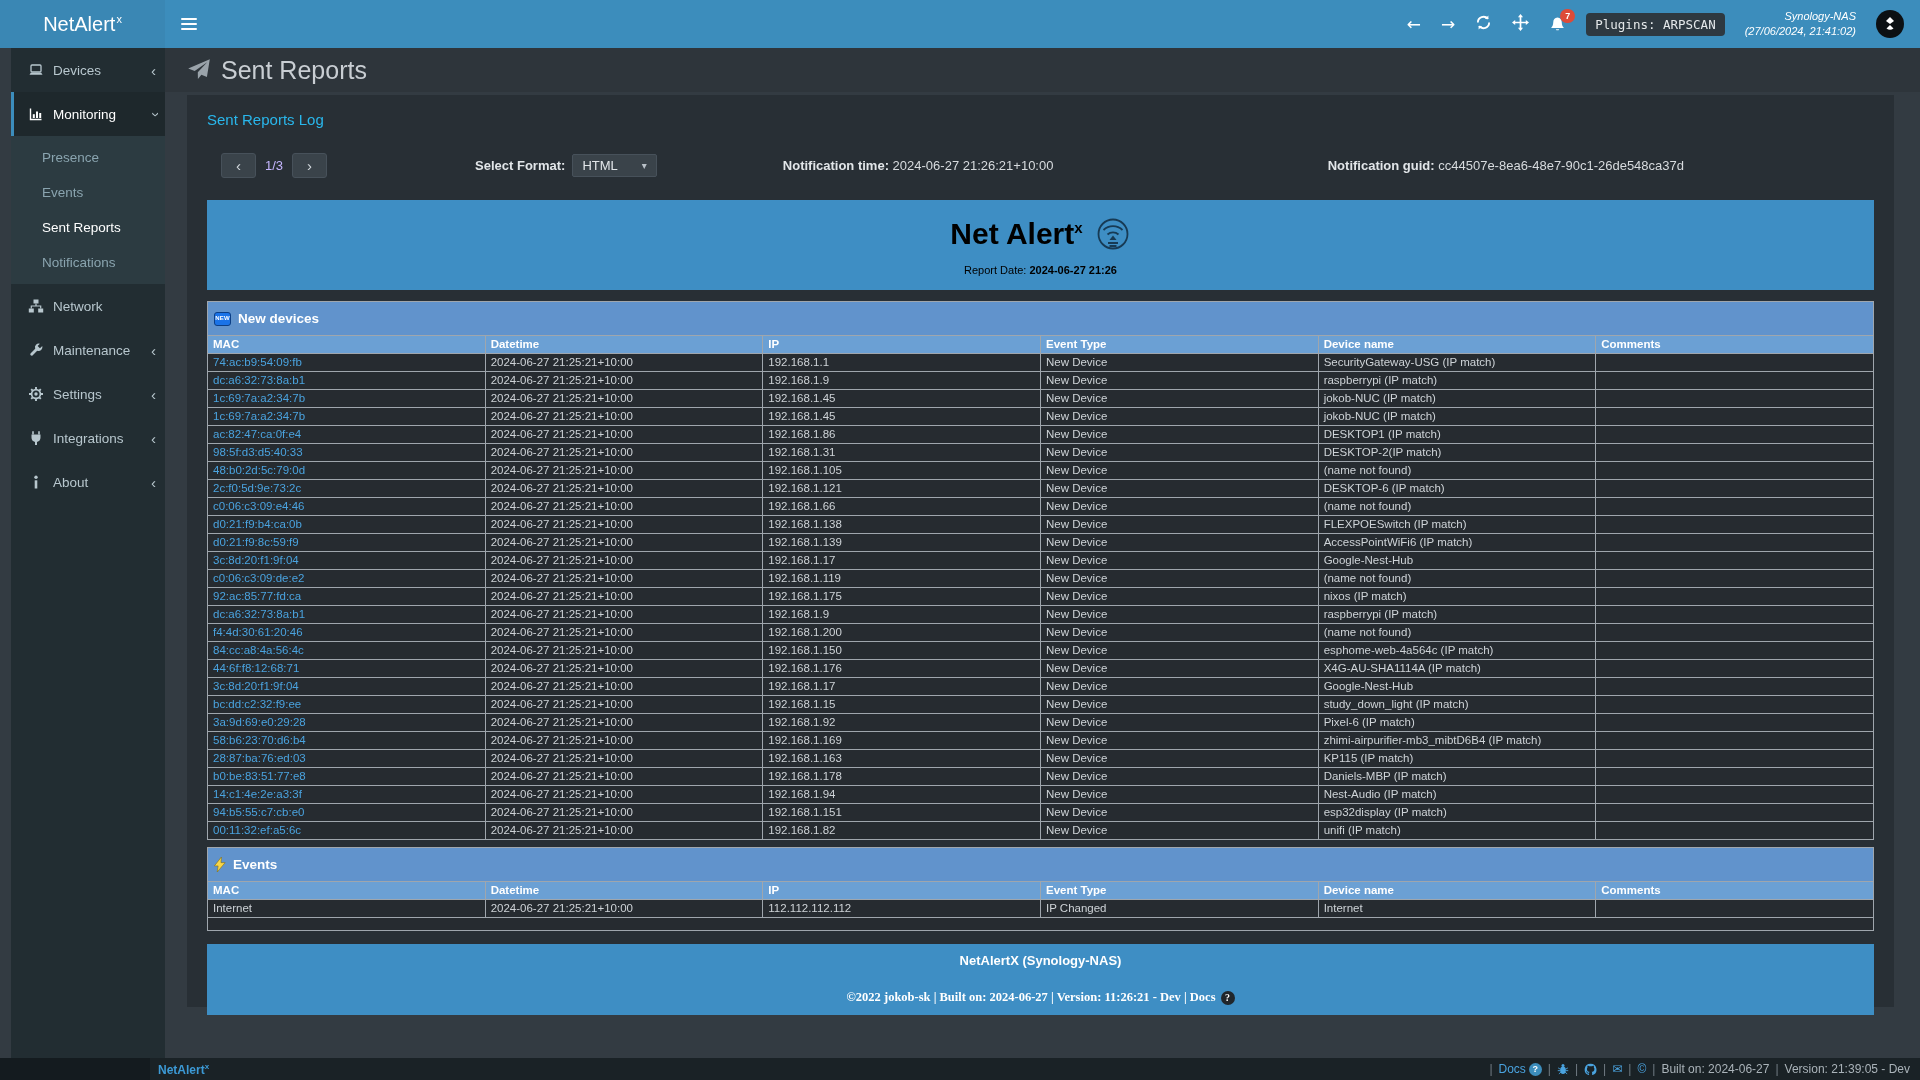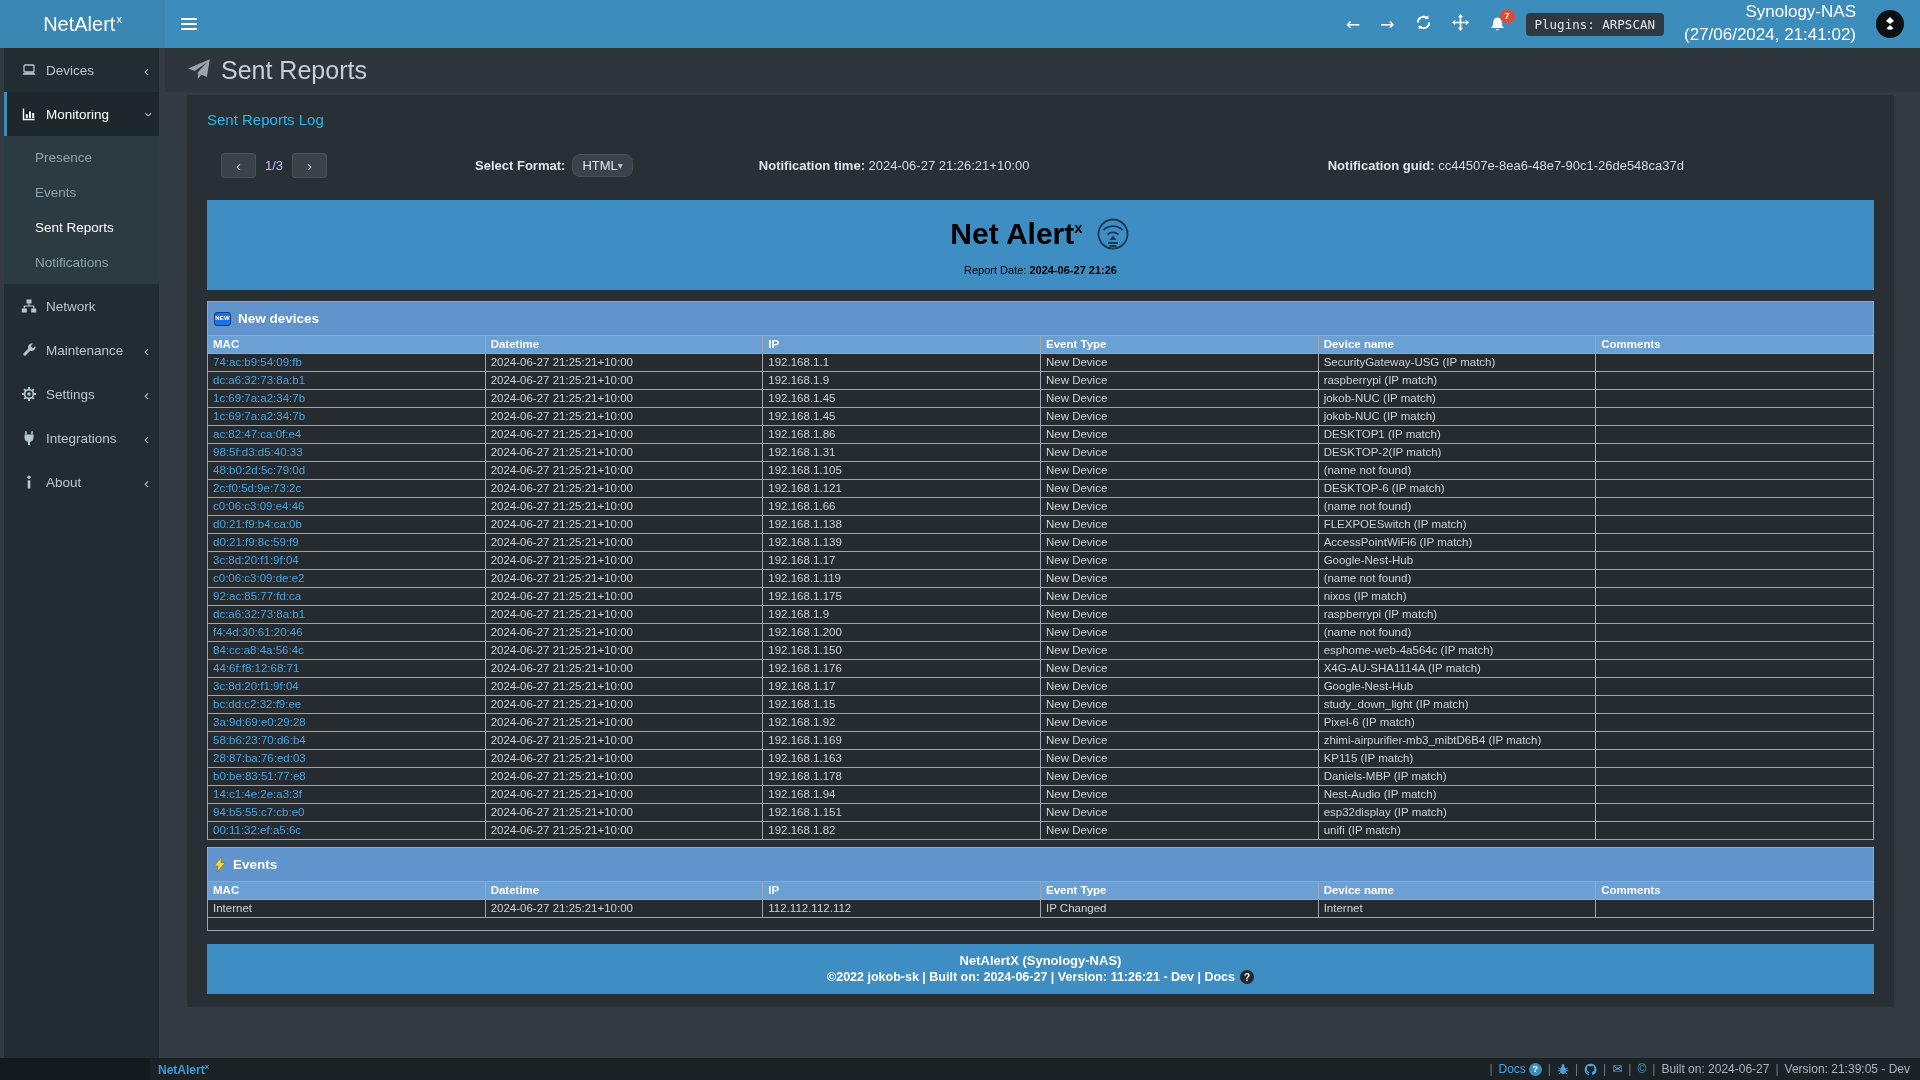--- a/index.html
+++ b/index.html
@@ -15,25 +15,25 @@
   .brand b { font-weight:normal; }
   .brand sup { font-size:11px; margin-left:1px; }
   .hamburger { width:48px; display:flex; align-items:center; justify-content:center; cursor:pointer; }
   .hamburger .bars { display:flex; flex-direction:column; gap:3px; }
   .hamburger .bars i { display:block; width:16px; height:2px; background:#fff; border-radius:1px; }
   .nav-right { margin-left:auto; display:flex; align-items:center; gap:20px; padding-right:16px; }
   .nav-glyph { font-size:17px; color:#fff; font-family:"DejaVu Sans", sans-serif; cursor:pointer; line-height:1; }
   .bell-wrap { position:relative; cursor:pointer; display:flex; }
   .badge { position:absolute; top:-7px; right:-9px; background:#dd4b39; color:#fff; font-size:9px; font-weight:bold; border-radius:8px; min-width:15px; height:14px; display:flex; align-items:center; justify-content:center; padding:0 3px; }
   .pill { background:#2e3941; border-radius:4px; padding:4px 9px; font-family:"DejaVu Sans Mono", monospace; font-size:12.5px; color:#e4e8ea; cursor:pointer; }
-  .host { text-align:right; font-size:17px; line-height:1.35; color:#fff; }
+  .host { text-align:right; font-size:11px; line-height:1.35; color:#fff;font-style:italic; }
   .avatar { width:28px; height:28px; border-radius:50%; background:#0c1013; display:flex; align-items:center; justify-content:center; cursor:pointer; overflow:hidden; }
 
   
-  .sidebar { position:absolute; top:48px; left:4px; width:155px; bottom:22px; background:#222d32; }
+  .sidebar { position:absolute; top:48px; left:11px; width:155px; bottom:22px; background:#222d32; }
   .side-item { display:flex; align-items:center; height:44px; padding:0 10px 0 12px; color:#b8c7ce; font-size:13.5px; cursor:pointer; border-left:3px solid transparent; }
   .side-item .ic { width:20px; margin-right:7px; display:flex; justify-content:center; color:#b8c7ce; }
   .side-item .chev { margin-left:auto; font-size:15px; color:#b8c7ce; line-height:1; }
   .chev.down { display:inline-block; transform:rotate(-90deg); }
   .side-item.active { background:#1e282c; border-left-color:#3c8dbc; color:#fff; }
   .side-item.active .ic { color:#fff; }
   .submenu { background:#2c3b41; padding:4px 0; }
   .sub-item { height:35px; display:flex; align-items:center; padding-left:31px; color:#8aa4af; font-size:13.5px; cursor:pointer; }
   .sub-item.active { color:#fff; }
 
@@ -43,21 +43,21 @@
   .title-band .plane { color:#9aa3aa; display:flex; }
   .card { margin:3px 26px 0 22px; background:#282f35; padding:16px 20px 20px; height:912px; }
   .log-link { color:#29b7ec; font-size:15px; text-decoration:none; cursor:pointer; }
 
   .controls { display:flex; align-items:center; margin-top:24px; font-size:13px; color:#e2e6e9; }
   .pager { display:flex; align-items:center; gap:9px; margin-left:14px; }
   .pbtn { width:35px; height:25px; background:#3a434a; border:1px solid #47515a; border-radius:3px; display:flex; align-items:center; justify-content:center; color:#d3d9de; font-size:15px; cursor:pointer; }
   .pageno { font-size:13px; color:#c4b5fd;text-align:right; }
   .format { margin-left:148px; display:flex; align-items:center; }
   .format b { font-weight:bold; }
-  .selectbox { display:inline-flex; align-items:center; gap:0; background:#3a434a; border:1px solid #47515a; border-radius:8px; padding:3px 9px; margin-left:7px; cursor:pointer; color:#e2e6e9; }
+  .selectbox { display:inline-flex; align-items:center; gap:24px; background:#3a434a; border:1px solid #47515a; border-radius:2px; padding:3px 9px; margin-left:7px; cursor:pointer; color:#e2e6e9; }
   .selectbox .sel-chev { font-size:10px; color:#b9c1c8; }
   .notif-time { margin-left:126px; }
   .notif-guid { margin-left:auto; margin-right:190px; }
   .controls b { font-weight:bold; }
   .controls .val { font-weight:normal; color:#d7dbde; }
 
   
   .report { margin-top:22px; }
   .report-header { background:#3e8ec4; color:#000000; text-align:center; padding:16px 0 14px; }
   .report-title { font-size:30px; font-weight:bold; display:flex; align-items:center; justify-content:center; gap:12px; }
@@ -73,21 +73,21 @@
   .rpt tr.cols-row th { background:#6ba0d4; color:#fff; font-weight:bold; font-size:11.5px; }
   .rpt tbody td { background:#262b30; }
   .mac-link { color:#4aa3df; cursor:pointer; }
   .section-inner { display:flex; align-items:center; gap:7px; }
   .new-chip { display:inline-flex; align-items:center; justify-content:center; width:17px; height:14px; background:#1a73e8; border:1px solid #0c3f86; border-radius:3px; color:#fff; font-size:6px; font-weight:bold; letter-spacing:.2px; }
   .bolt { display:flex; }
   td.empty-cell { height:13px; }
 
   .report-footer { background:#3e8ec4; color:#fff; text-align:center; margin-top:13px; padding:9px 0 10px; }
   .rf-title { font-size:13px; font-weight:bold; }
-  .rf-line { margin-top:2px; font-size:12.5px; font-weight:bold; display:flex; align-items:center; justify-content:center; gap:5px; }
+  .rf-line { margin-top:22px; font-size:12.5px; font-weight:bold; display:flex; align-items:center; justify-content:center; gap:5px;font-family:Liberation Serif, serif; }
   .qicon { display:inline-flex; align-items:center; justify-content:center; width:14px; height:14px; border-radius:50%; background:#20262b; color:#fff; font-size:10px; font-weight:bold; }
 
   
   .statusbar { position:absolute; bottom:0; left:0; right:0; height:22px; background:#1a2226; display:flex; align-items:center; font-size:12px; color:#9aa5ab; }
   .sb-left-strip { width:150px; height:100%; background:#141b1f; flex:none; }
   .sb-brand { color:#3c9ad6; font-weight:bold; margin-left:8px; font-size:12px; cursor:pointer; }
   .sb-brand sup { font-size:8px; }
   .sb-right { margin-left:auto; display:flex; align-items:center; gap:6px; padding-right:10px; }
   .sb-sep { color:#717c84; }
   .sb-link { color:#4aa3df; cursor:pointer; display:inline-flex; align-items:center; gap:3px; }

